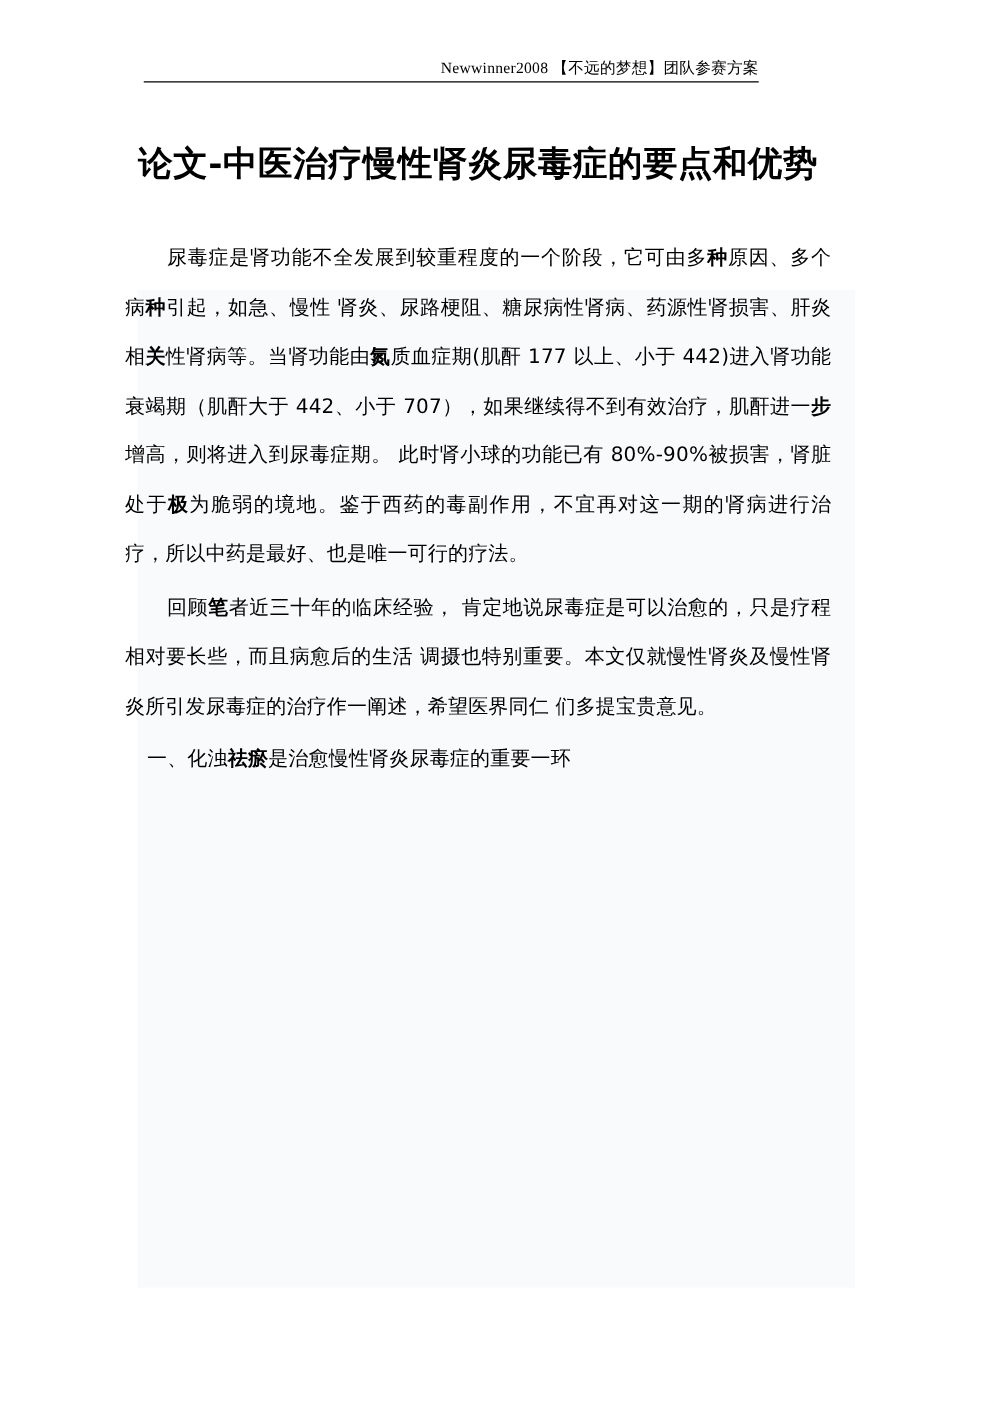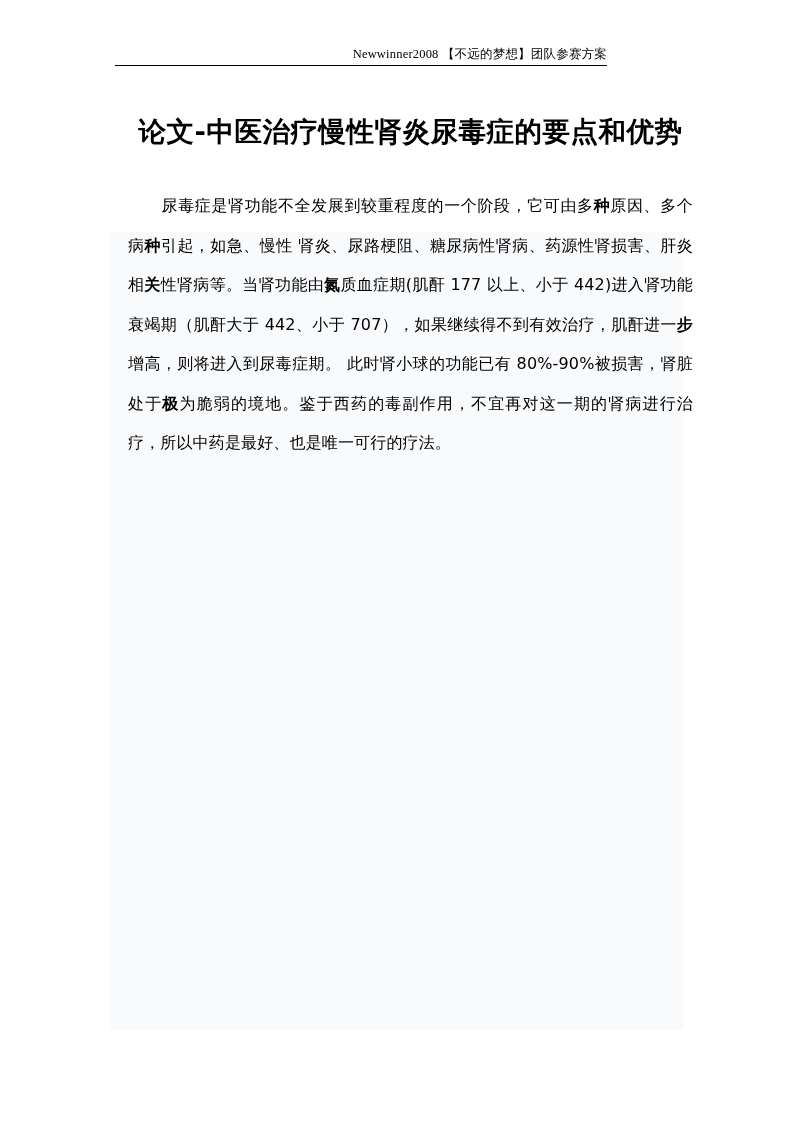--- a/index.html
+++ b/index.html
@@ -44,21 +44,21 @@
   }
   .header-rule {
     border-bottom: 1.6px solid #000000;
     width: 100%;
     height: 0;
   }
 
   
   .content {
     position: absolute;
-    left: 128px;
+    left: 100px;
     top: 108px;
     width: 565px;
   }
 
   h1.doc-title {
     margin: 0;
     padding: 0 6px;
     font-family: "DejaVu Serif", "Liberation Serif", serif;
     font-weight: bold;
     font-size: 27.5px;
@@ -108,19 +108,21 @@
     <div class="header-line">Newwinner2008 【不远的梦想】团队参赛方案</div>
     <div class="header-rule"></div>
   </div>
 
   <div class="content">
     <h1 class="doc-title">论文-中医治疗慢性肾炎尿毒症的要点和优势</h1>
     <div class="gap-after-title"></div>
     <div id="paragraphs">
         <div class="para indent"><span>尿毒症是肾功能不全发展到较重程度的一个阶段，它可由多</span><b>种</b><span>原因、多个病</span><b>种</b><span>引起，如急、慢性 肾炎、尿路梗阻、糖尿病性肾病、药源性肾损害、肝炎相</span><b>关</b><span>性肾病等。当肾功能由</span><b>氮</b><span>质血症期(肌酐 177 以上、小于 442)进入肾功能衰竭期（肌酐大于 442、小于 707），如果继续得不到有效治疗，肌酐进一</span><b>步</b><span>增高，则将进入到尿毒症期。  此时肾小球的功能已有 80%-90%被损害，肾脏处于</span><b>极</b><span>为脆弱的境地。鉴于西药的毒副作用，不宜再对这一期的肾病进行治疗，所以中药是最好、也是唯一可行的疗法。</span></div>
         <div class="gap-para"></div>
+        <div class="para indent"><span>回顾</span><b>笔</b><span>者近三十年的临床经验， 肯定地说尿毒症是可以治愈的，只是疗程相对要长些，而且病愈后的生活 调摄也特别重要。本文仅就慢性肾炎及慢性肾炎所引发尿毒症的治疗作一阐述，希望医界同仁 们多提宝贵意见。</span></div>
         <div class="gap-para"></div>
+        <div class="para heading-para"><span>一、化浊</span><b>祛瘀</b><span>是治愈慢性肾炎尿毒症的重要一环</span></div>
         <div class="gap-para"></div>
         <div class="gap-para"></div>
       </div>
   </div>
 
 </div>
 
 </body></html>

